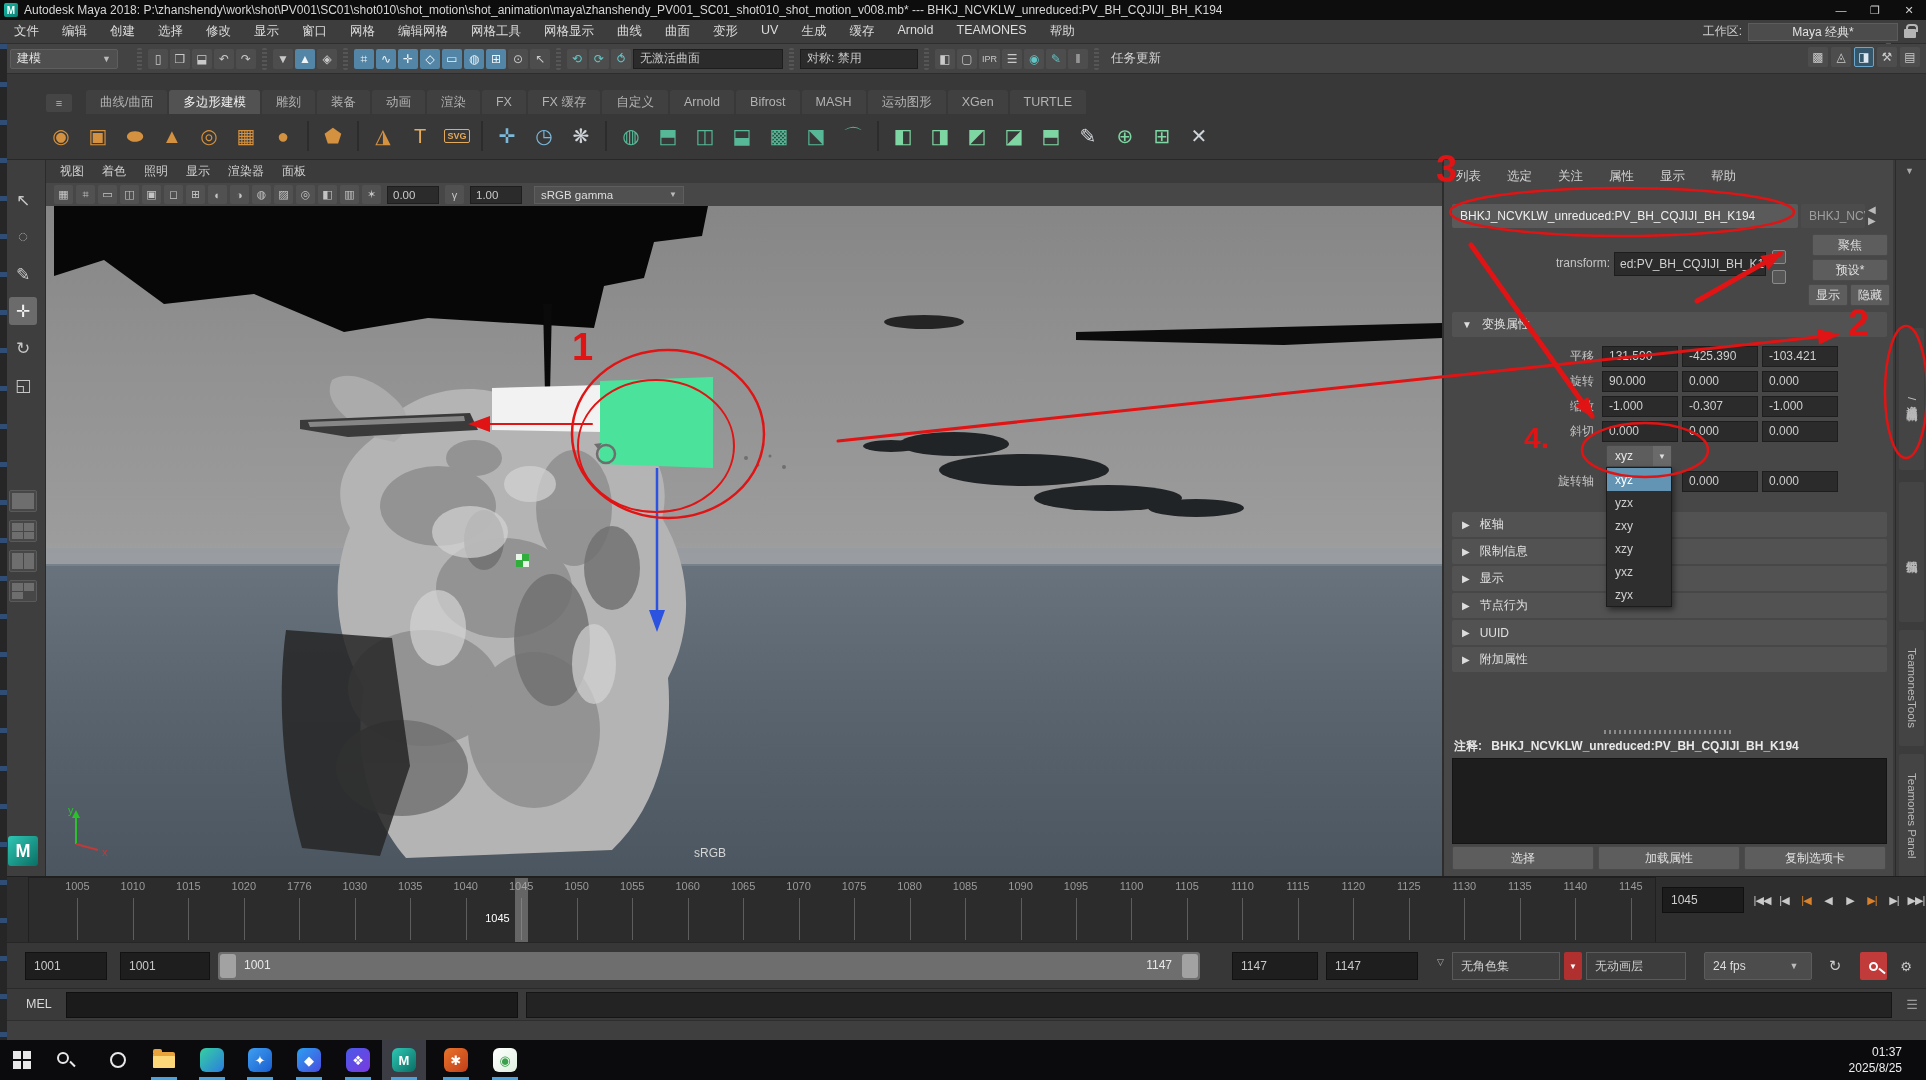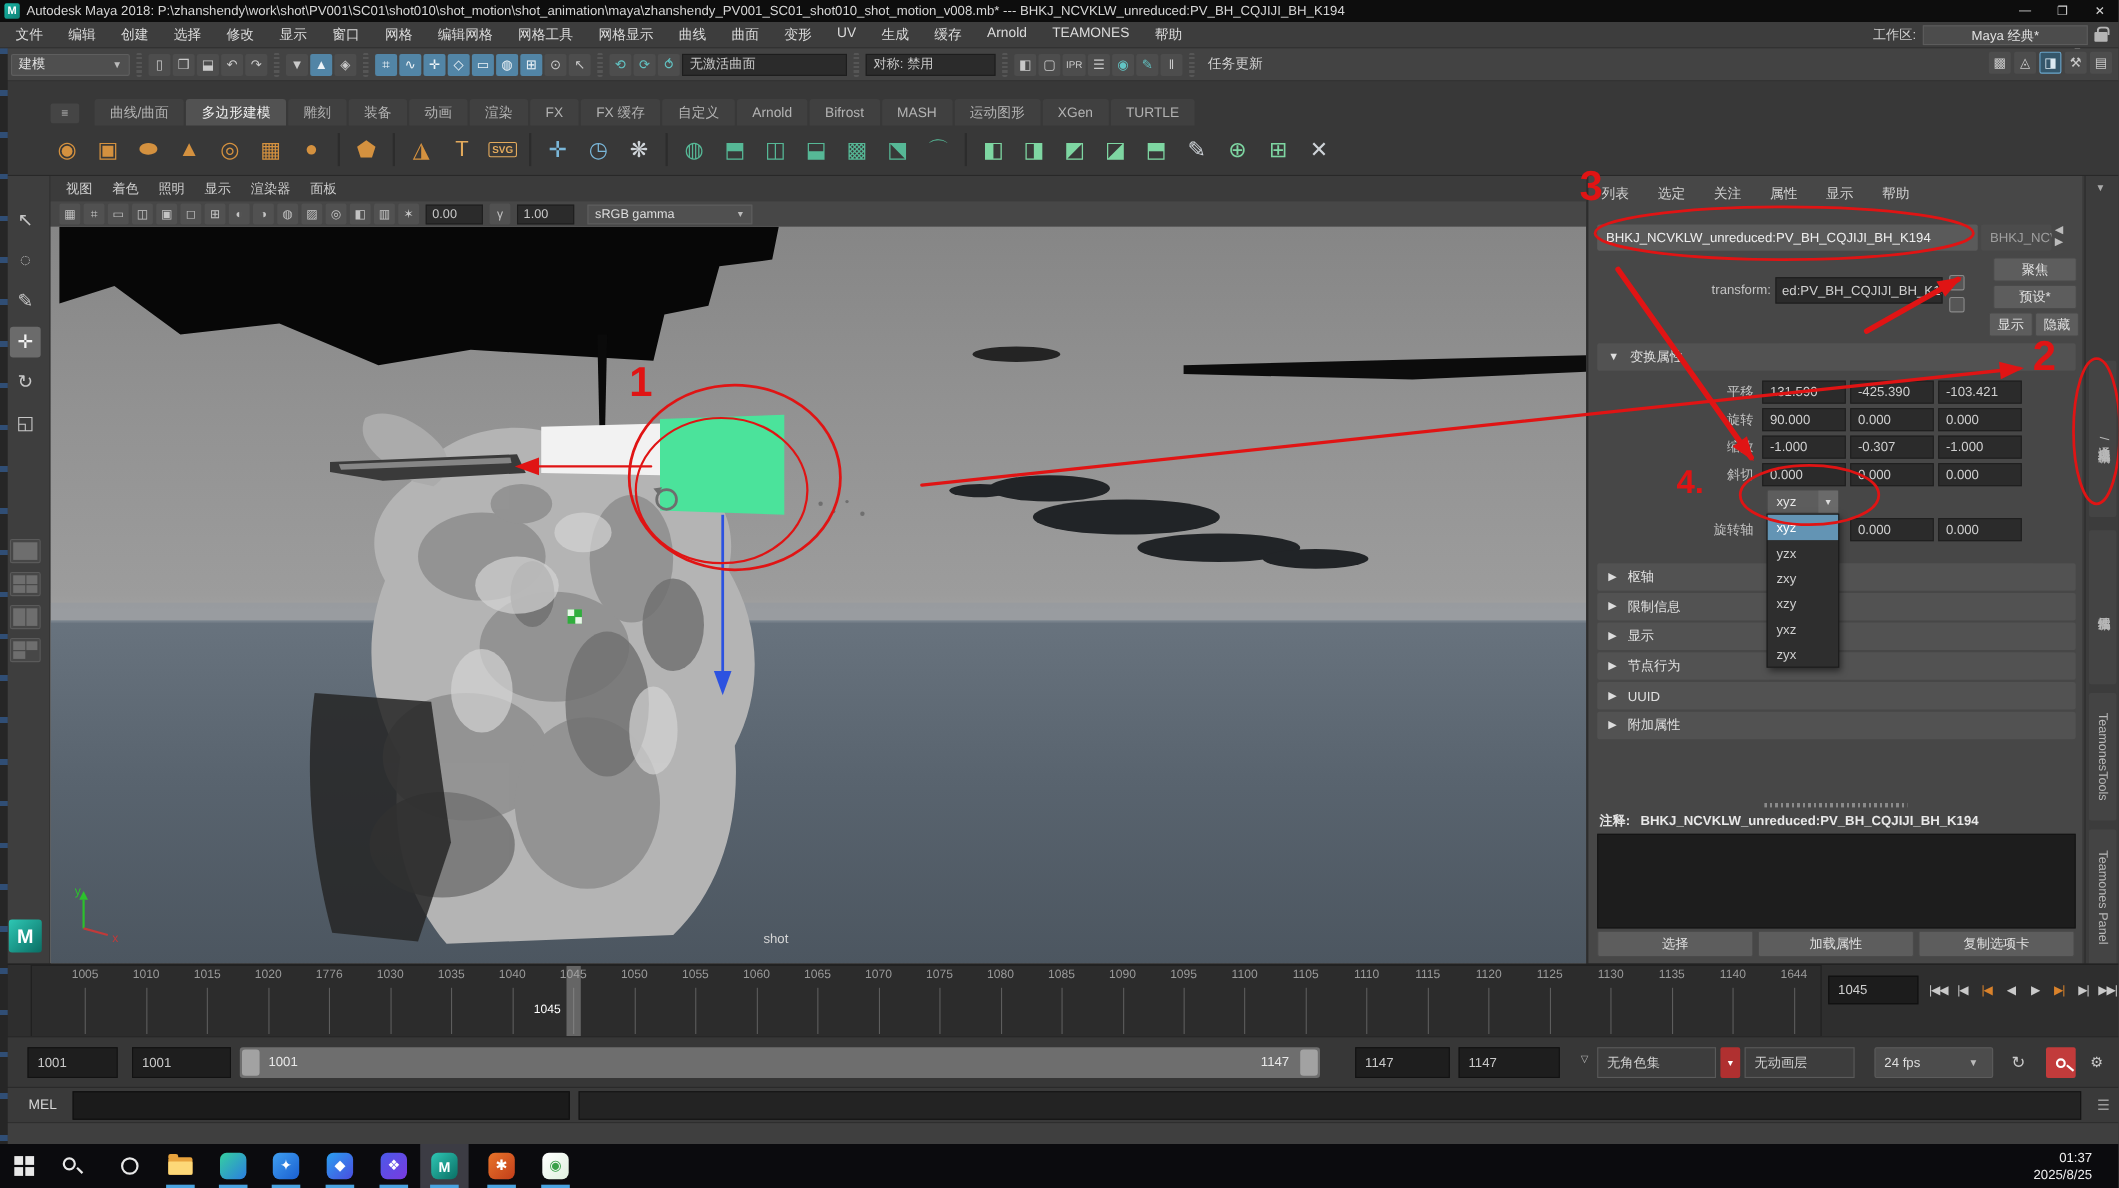--- a/index.html
+++ b/index.html
@@ -25,21 +25,21 @@
     color:#cfcfcf; font-size:12px; }
   #workspace-box { width:150px; height:18px; background:#4c4c4c; border:1px solid #5c5c5c;
     display:flex; align-items:center; padding:0 4px; color:#e2e2e2;flex-direction:column; }
   #workspace-box .dd { margin-left:auto; color:#bbb; font-size:9px; }
   .lock { width:12px; height:9px; background:#b5b5b5; border-radius:1px; position:relative; margin-top:4px;}
   .lock:before { content:""; position:absolute; left:2px; top:-5px; width:8px; height:6px;
     border:2px solid #b5b5b5; border-bottom:none; border-radius:4px 4px 0 0; }
 
   
   #statusline { left:0; top:44px; width:1926px; height:30px; background:#434343; display:flex;
-    align-items:center; border-bottom:1px solid #2d2d2d; padding-left:10px; }
+    align-items:center; border-bottom:1px solid #2d2d2d; padding-left:10px;gap:13px; }
   .sl-group { display:flex; align-items:center; gap:2px; }
   .sl-divider { width:5px; height:22px; margin:0 6px;
     background:repeating-linear-gradient(180deg,#565656 0 2px,transparent 2px 4px); border-radius:2px;}
   .sl-icon { width:20px; height:20px; background:#4d4d4d; border-radius:2px; color:#c9c9c9;
     font-size:12px; display:flex; align-items:center; justify-content:center; }
   .sl-icon.blue { background:#5285a6; color:#eef4f8; }
   .sl-icon.teal { color:#62c4c4; }
   .sl-field { height:20px; background:#2b2b2b; border:1px solid #1d1d1d; color:#c8c8c8;
     font-size:12px; display:flex; align-items:center; padding:0 6px; }
   .sl-badge { height:20px; padding:0 3px; background:#4d4d4d; border-radius:2px; color:#c9c9c9;
@@ -537,21 +537,21 @@
         </g>
 
         <g>
           <line x1="30" y1="638" x2="30" y2="612" stroke="#2cc12c" stroke-width="2"></line>
           <polygon points="26,612 34,612 30,604" fill="#2cc12c"></polygon>
           <text x="22" y="608" fill="#2cc12c" font-size="11">y</text>
           <line x1="30" y1="638" x2="52" y2="644" stroke="#c13a3a" stroke-width="2"></line>
           <text x="56" y="650" fill="#c13a3a" font-size="11">x</text>
         </g>
       </svg>
-      <div id="persp-label">shot</div>
+      <div id="persp-label">sRGB</div>
     </div>
   </div>
 
   <div id="attr-panel" class="abs">
     <div id="attr-menus">
         <div class="attr-menu">列表</div>
         <div class="attr-menu">选定</div>
         <div class="attr-menu">关注</div>
         <div class="attr-menu">属性</div>
         <div class="attr-menu">显示</div>
@@ -720,21 +720,21 @@
         <div class="tick-label" style="left: 1324.41px;">1120</div>
         <div class="tick-line" style="left: 1324.41px;"></div>
         <div class="tick-label" style="left: 1379.89px;">1125</div>
         <div class="tick-line" style="left: 1379.89px;"></div>
         <div class="tick-label" style="left: 1435.37px;">1130</div>
         <div class="tick-line" style="left: 1435.37px;"></div>
         <div class="tick-label" style="left: 1490.85px;">1135</div>
         <div class="tick-line" style="left: 1490.85px;"></div>
         <div class="tick-label" style="left: 1546.33px;">1140</div>
         <div class="tick-line" style="left: 1546.33px;"></div>
-        <div class="tick-label" style="left: 1601.81px;">1644</div>
+        <div class="tick-label" style="left: 1601.81px;">1145</div>
         <div class="tick-line" style="left: 1601.81px;"></div>
         <div id="playhead" style="left: 486.219px;"></div>
         <div id="playhead-label" style="left: 456.219px;">1045</div>
       </div>
     <div id="cur-frame">1045</div>
     <div id="playback">
         <div class="pb-btn">|◀◀</div>
         <div class="pb-btn">|◀</div>
         <div class="pb-btn accent">|◀</div>
         <div class="pb-btn">◀</div>

